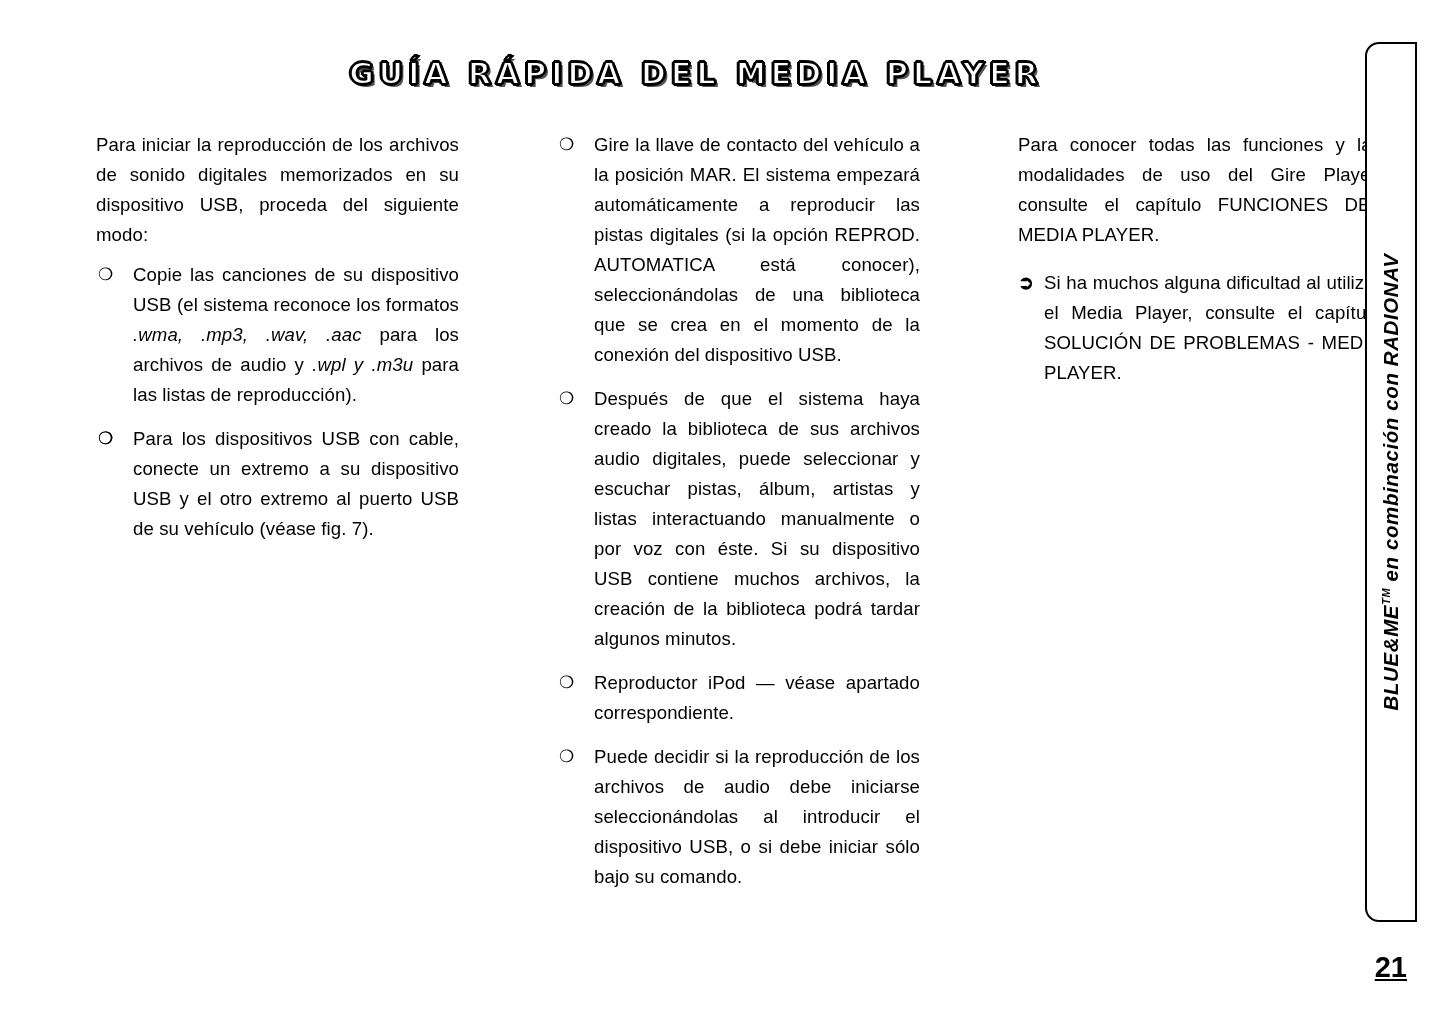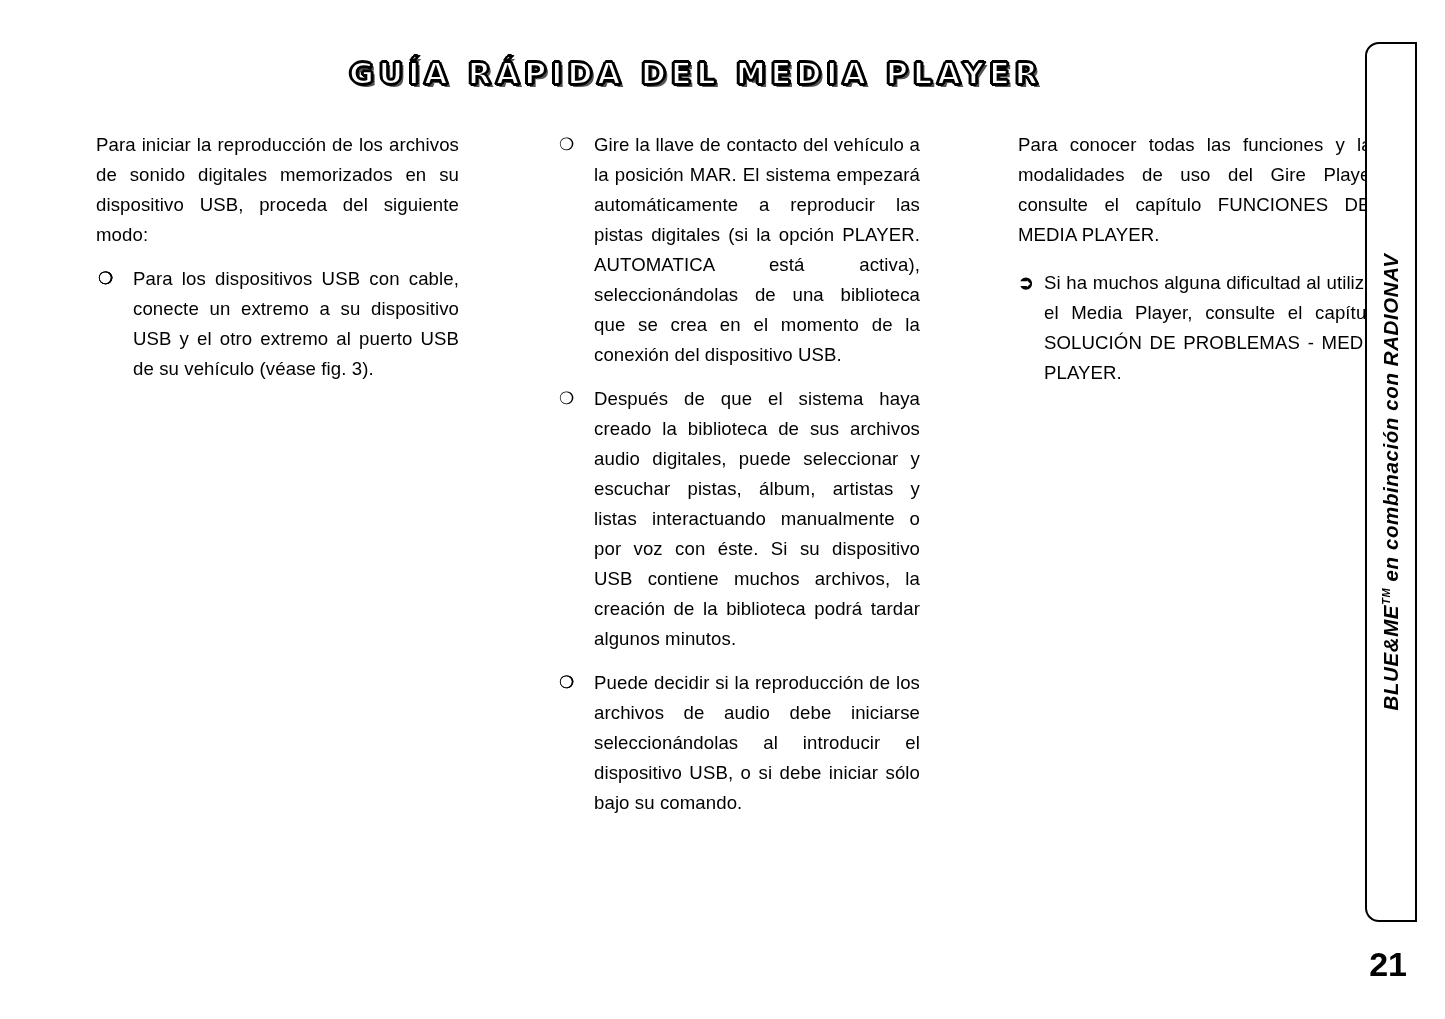--- a/index.html
+++ b/index.html
@@ -128,58 +128,61 @@
     vertical-align: super;
   }
 
   
   .page-number {
     position: absolute;
     right: 38px;
     bottom: 35px;
     font-family: "Liberation Sans", sans-serif;
     font-weight: bold;
-    font-size: 34px;
+    font-size: 29px;
+    text-decoration: underline;
   }
 </style>
 </head>
 <body>
 
 <h1 class="page-title">GUÍA RÁPIDA DEL MEDIA PLAYER</h1>
 
 <div class="columns">
 
   <div class="col">
     <p class="intro-p">Para iniciar la reproducción de los archivos de sonido digitales memorizados en su dispositivo USB, proceda del siguiente modo:</p>
     <ul class="bullets">
       <li>
         <span class="bullet-mark">❍</span>
-      </li>
-      <li>
-        <span class="bullet-mark">❍</span>
-      </li>
-      <li>
-        <span class="bullet-mark">❍</span>
-        <span>Para los dispositivos USB con cable, conecte un extremo a su dispositivo USB y el otro extremo al puerto USB de su vehículo (véase fig. 3).</span>
+        <span>Copie las canciones de su dispositivo USB (el sistema reconoce los formatos <span class="it">.wma, .mp3, .wav, .aac</span> para los archivos de audio y <span class="it">.wpl y .m3u</span> para las listas de reproducción).</span>
+      </li>
+      <li>
+        <span class="bullet-mark">❍</span>
+      </li>
+      <li>
+        <span class="bullet-mark">❍</span>
+        <span>Para los dispositivos USB con cable, conecte un extremo a su dispositivo USB y el otro extremo al puerto USB de su vehículo (véase fig. 7).</span>
       </li>
     </ul>
   </div>
 
   <div class="col">
     <ul class="bullets">
       <li>
         <span class="bullet-mark">❍</span>
-        <span>Gire la llave de contacto del vehículo a la posición MAR. El sistema empezará automáticamente a reproducir las pistas digitales (si la opción PLAYER. AUTOMATICA está activa), seleccionándolas de una biblioteca que se crea en el momento de la conexión del dispositivo USB.</span>
+        <span>Gire la llave de contacto del vehículo a la posición MAR. El sistema empezará automáticamente a reproducir las pistas digitales (si la opción REPROD. AUTOMATICA está conocer), seleccionándolas de una biblioteca que se crea en el momento de la conexión del dispositivo USB.</span>
       </li>
       <li>
         <span class="bullet-mark">❍</span>
         <span>Después de que el sistema haya creado la biblioteca de sus archivos audio digitales, puede seleccionar y escuchar pistas, álbum, artistas y listas interactuando manualmente o por voz con éste. Si su dispositivo USB contiene muchos archivos, la creación de la biblioteca podrá tardar algunos minutos.</span>
       </li>
       <li>
         <span class="bullet-mark">❍</span>
+        <span>Reproductor iPod — véase apartado correspondiente.</span>
       </li>
       <li>
         <span class="bullet-mark">❍</span>
         <span> Puede decidir si la reproducción de los archivos de audio debe iniciarse seleccionándolas al introducir el dispositivo USB, o si debe iniciar sólo bajo su comando.</span>
       </li>
     </ul>
   </div>
 
   <div class="col">
     <p class="plain-p">Para conocer todas las funciones y las modalidades de uso del Gire Player, consulte el capítulo FUNCIONES DEL MEDIA PLAYER.</p>

